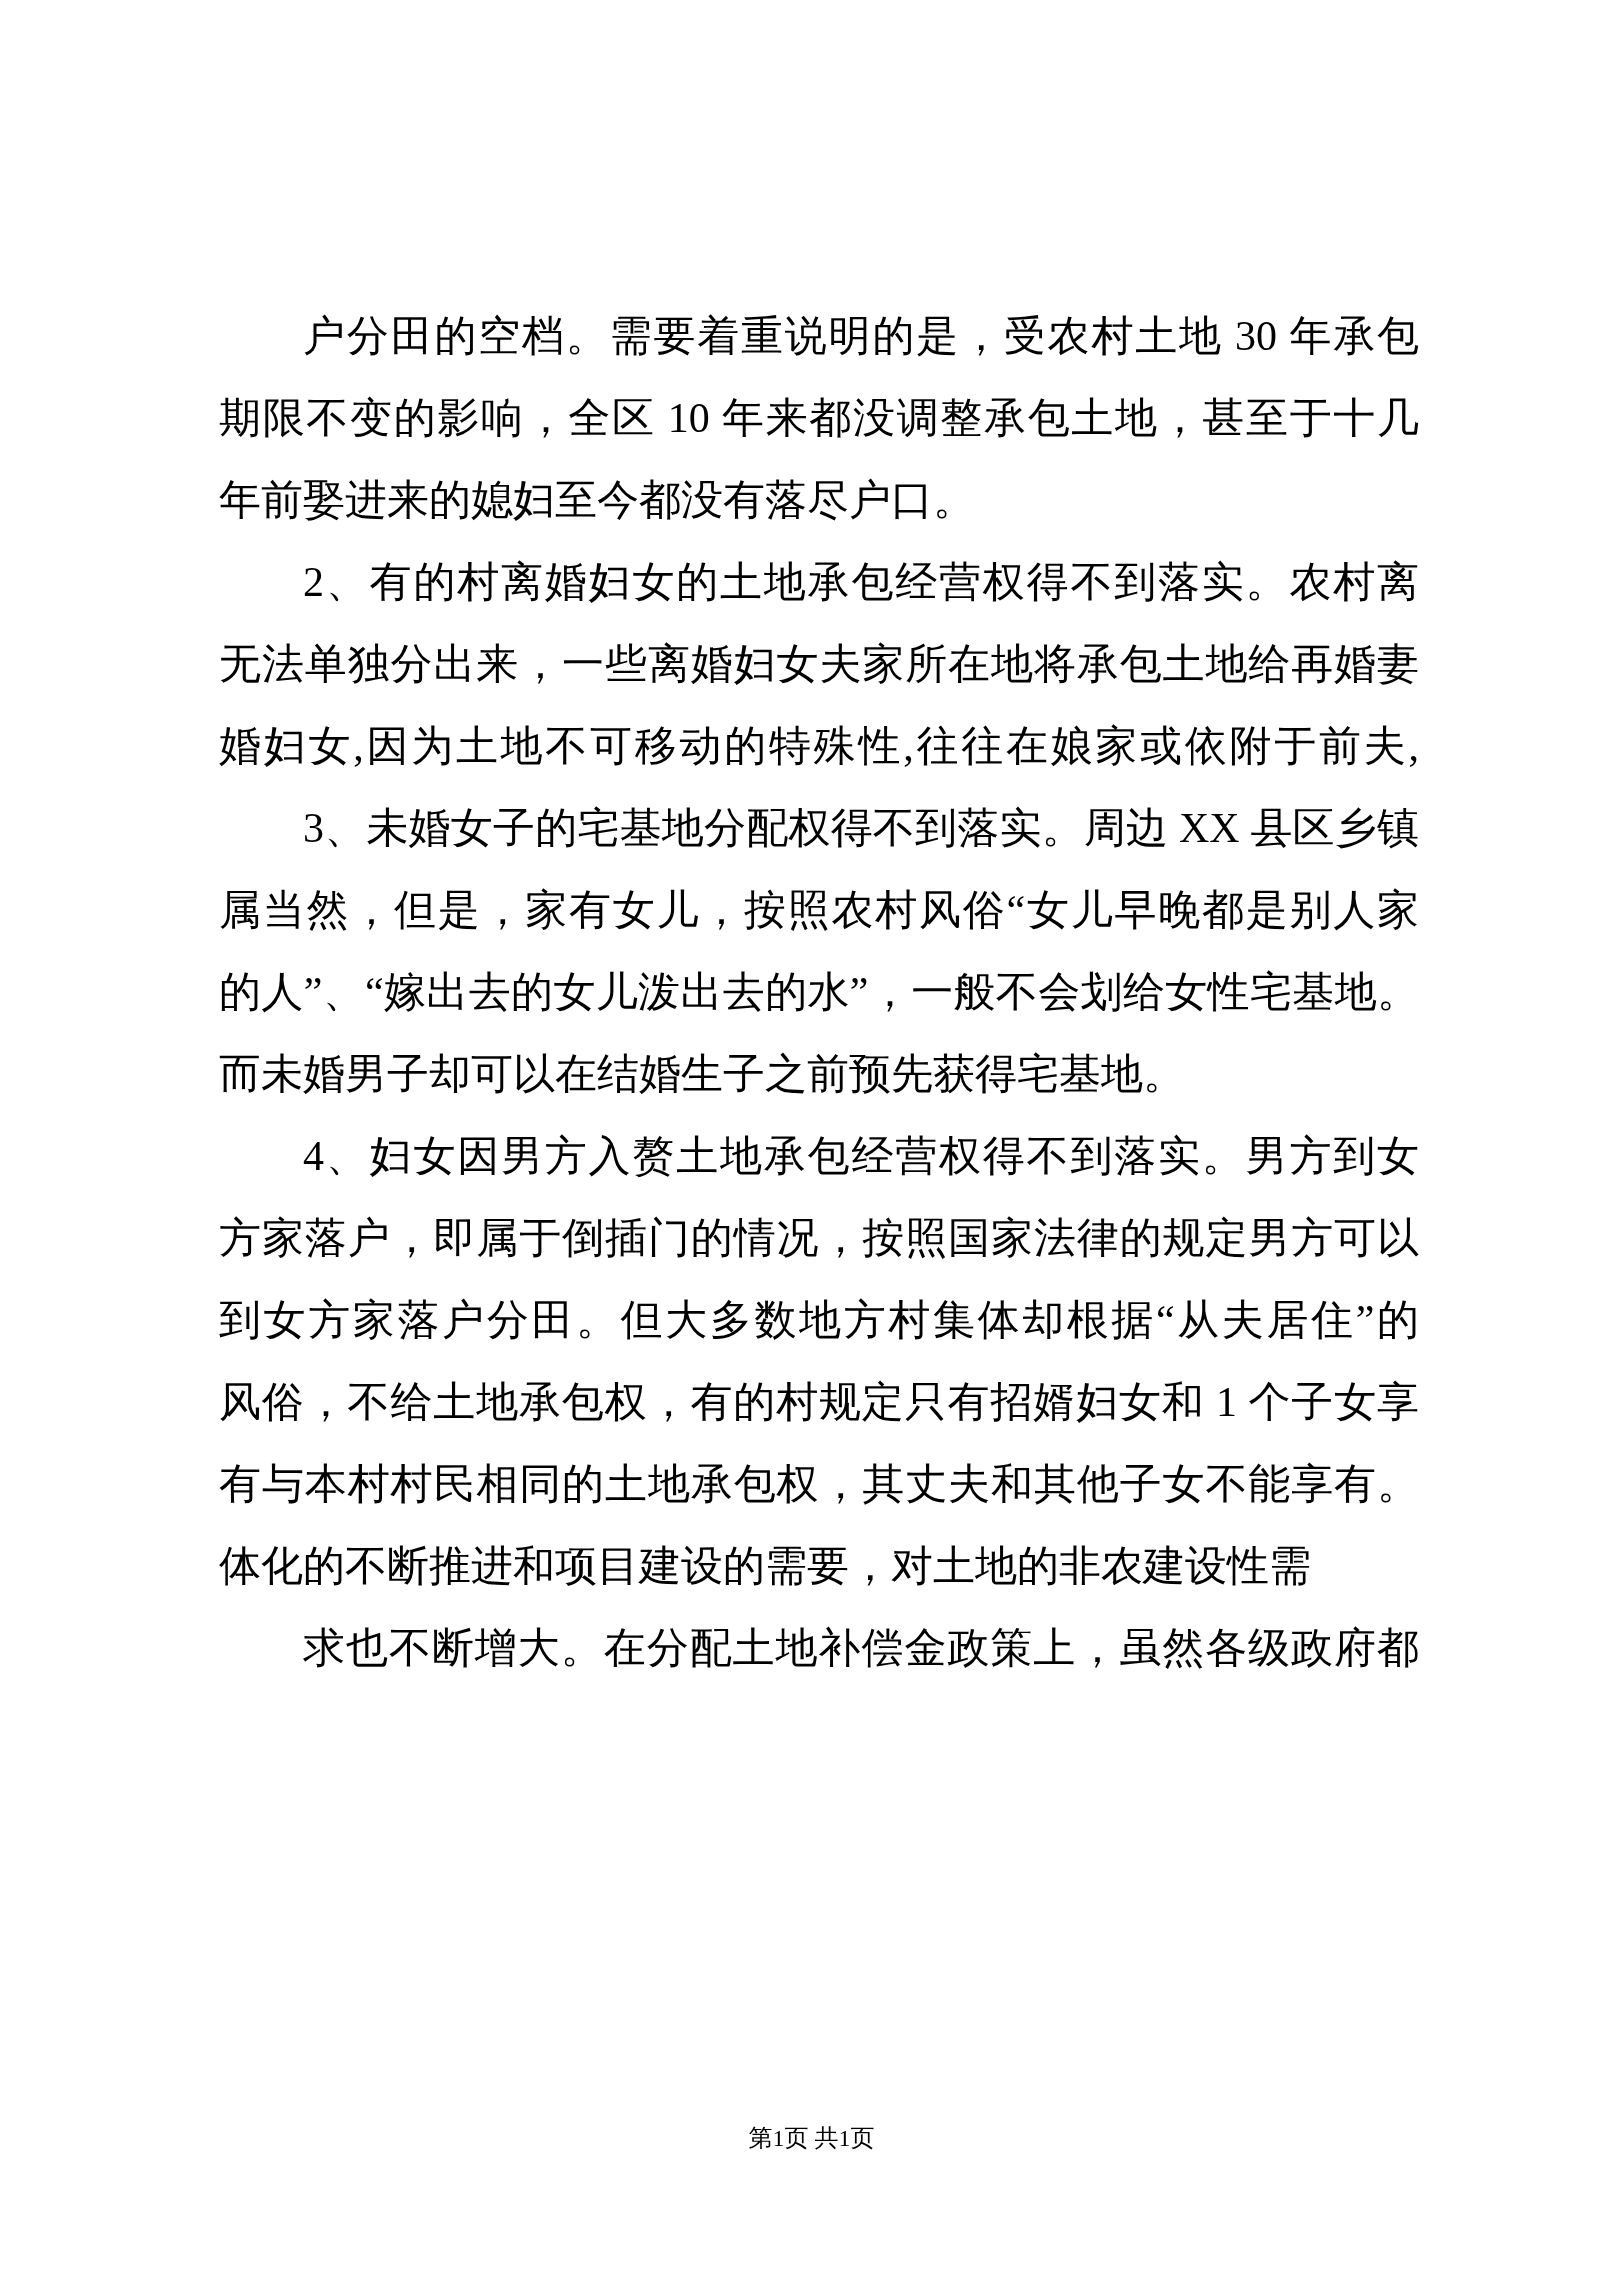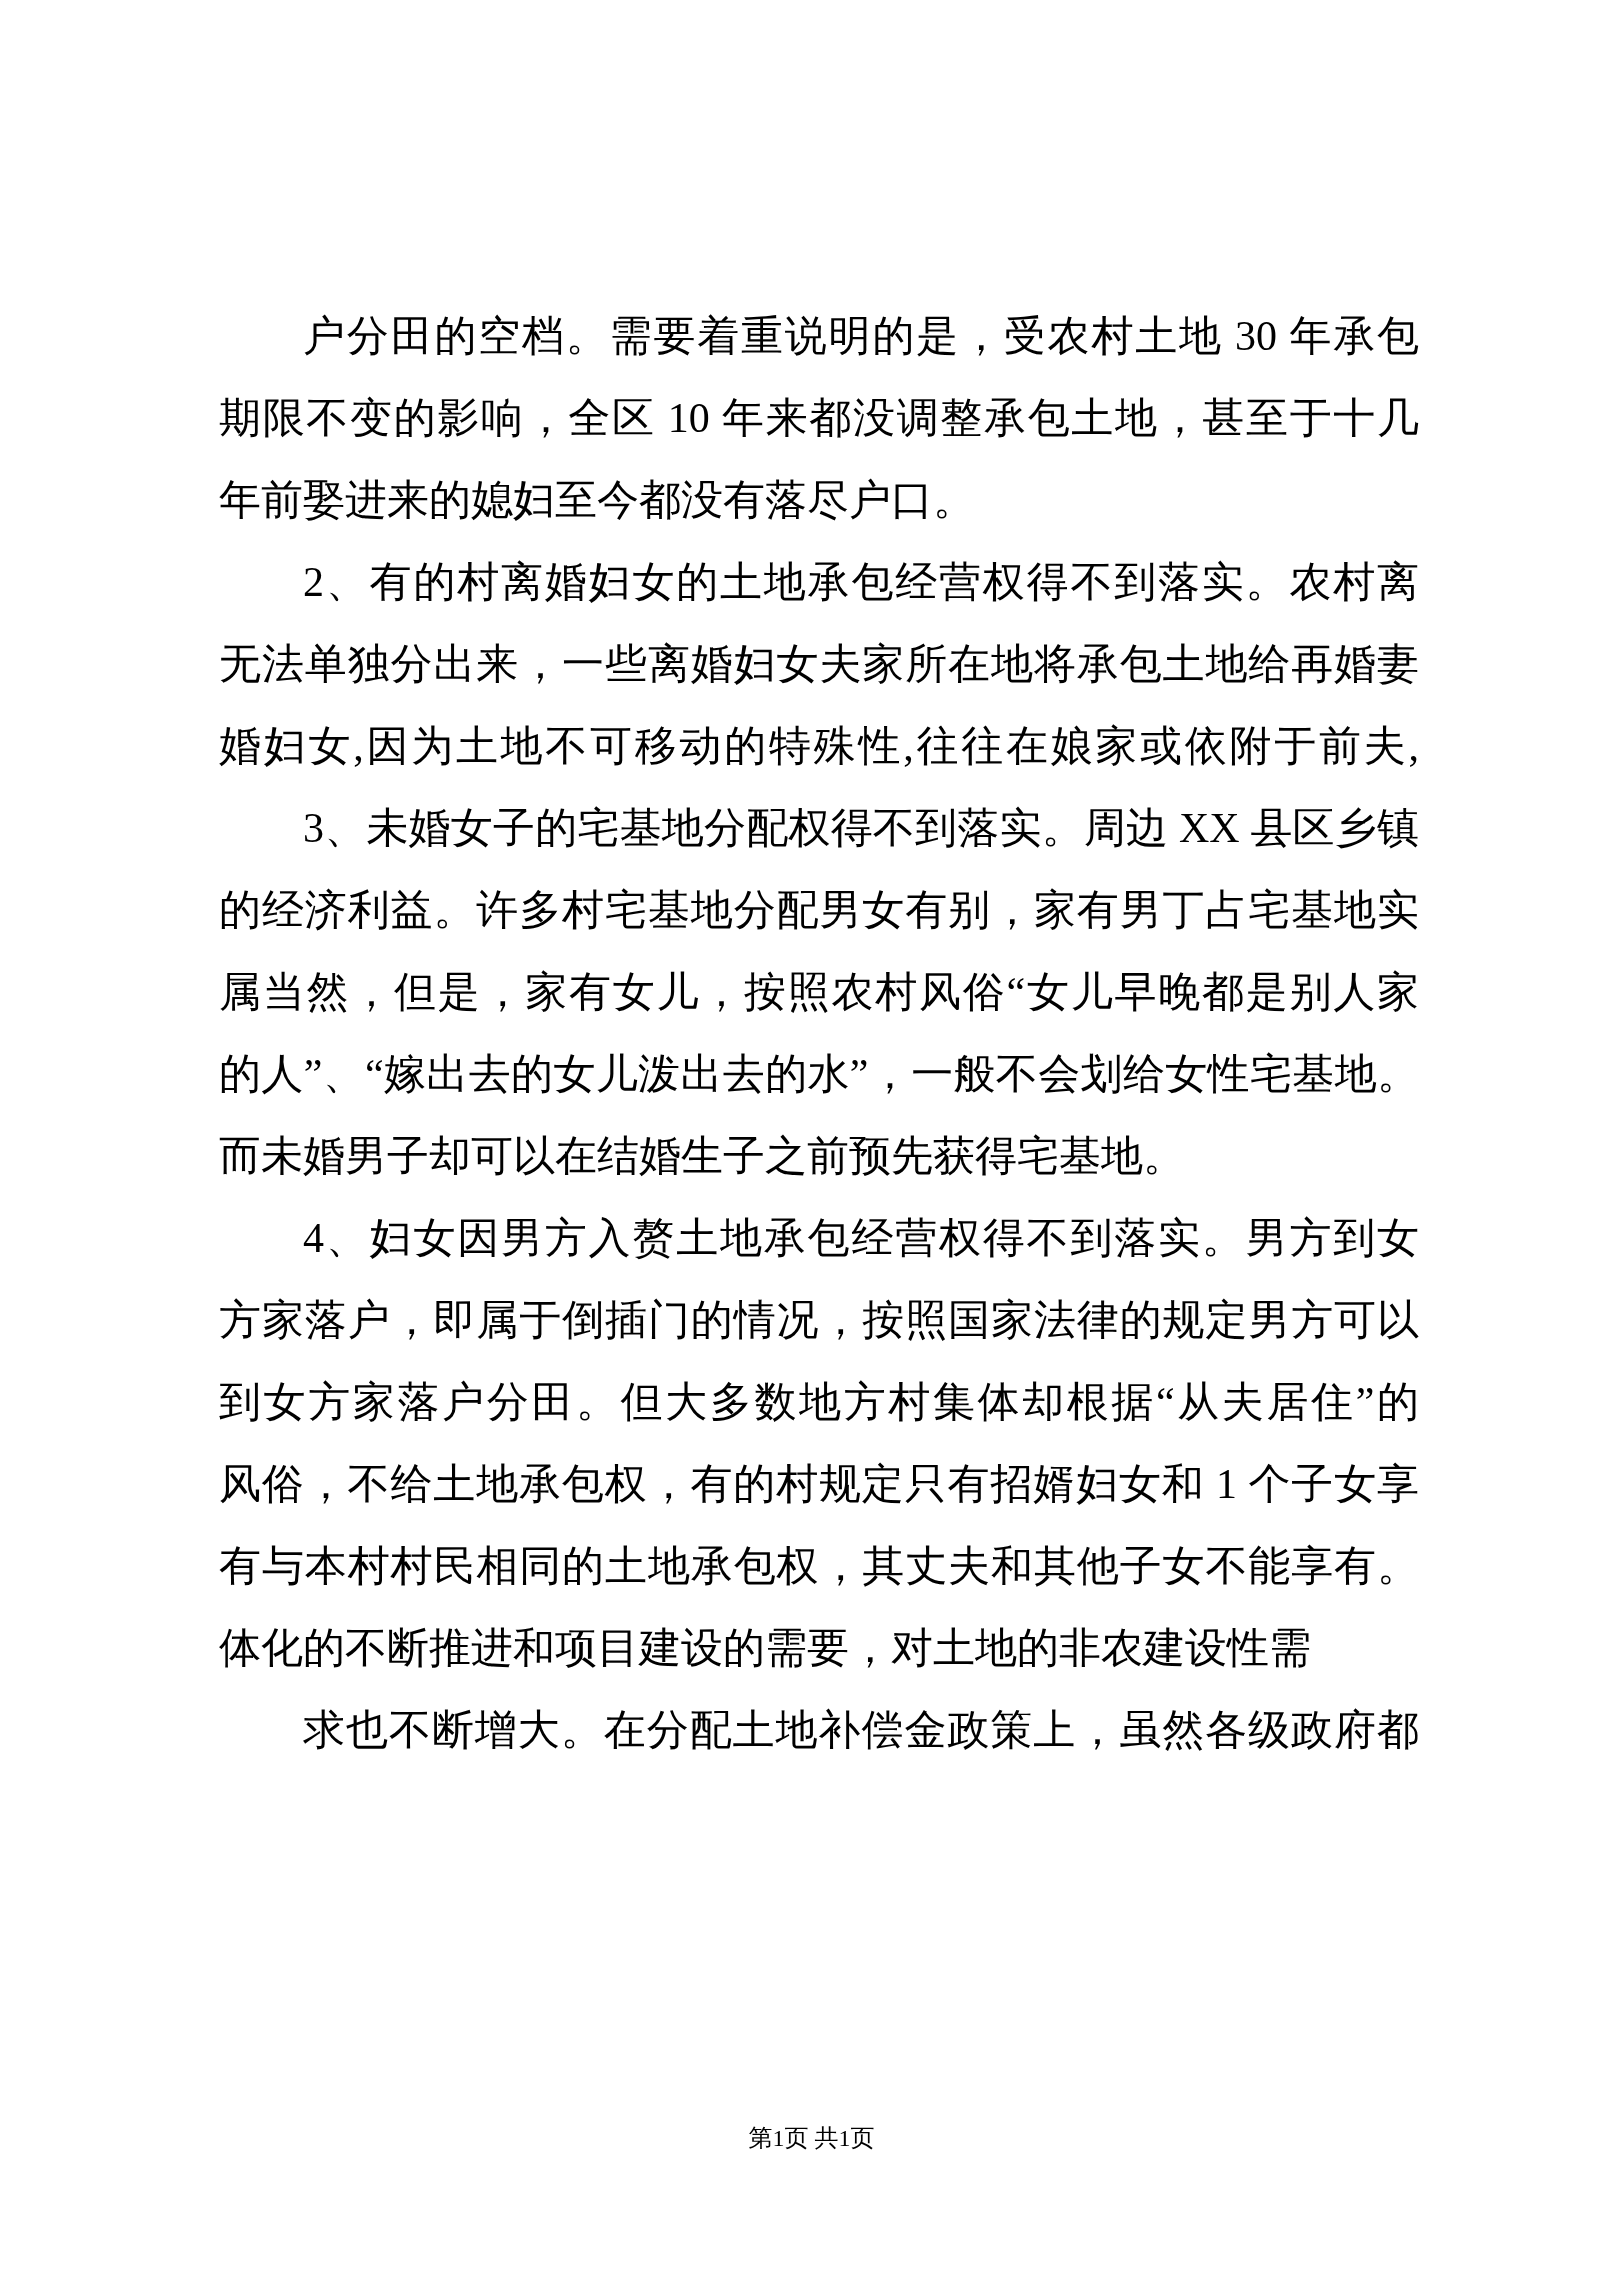--- a/index.html
+++ b/index.html
@@ -61,21 +61,20 @@
 
 <div class="page">
   <div class="content">
     <div class="line indent">户分田的空档。需要着重说明的是，受农村土地 30 年承包</div>
     <div class="line">期限不变的影响，全区 10 年来都没调整承包土地，甚至于十几</div>
     <div class="line short">年前娶进来的媳妇至今都没有落尽户口。</div>
     <div class="line indent">2、有的村离婚妇女的土地承包经营权得不到落实。农村离</div>
     <div class="line">无法单独分出来，一些离婚妇女夫家所在地将承包土地给再婚妻</div>
     <div class="line">婚妇女,因为土地不可移动的特殊性,往往在娘家或依附于前夫,</div>
     <div class="line indent">3、未婚女子的宅基地分配权得不到落实。周边 XX 县区乡镇</div>
-    <div class="line">的经济利益。许多村宅基地分配男女有别，家有男丁占宅基地实</div>
     <div class="line">属当然，但是，家有女儿，按照农村风俗“女儿早晚都是别人家</div>
     <div class="line">的人”、“嫁出去的女儿泼出去的水”，一般不会划给女性宅基地。</div>
     <div class="line short">而未婚男子却可以在结婚生子之前预先获得宅基地。</div>
     <div class="line indent">4、妇女因男方入赘土地承包经营权得不到落实。男方到女</div>
     <div class="line">方家落户，即属于倒插门的情况，按照国家法律的规定男方可以</div>
     <div class="line">到女方家落户分田。但大多数地方村集体却根据“从夫居住”的</div>
     <div class="line">风俗，不给土地承包权，有的村规定只有招婿妇女和 1 个子女享</div>
     <div class="line">有与本村村民相同的土地承包权，其丈夫和其他子女不能享有。</div>
     <div class="line short">体化的不断推进和项目建设的需要，对土地的非农建设性需</div>
     <div class="line indent">求也不断增大。在分配土地补偿金政策上，虽然各级政府都</div>

